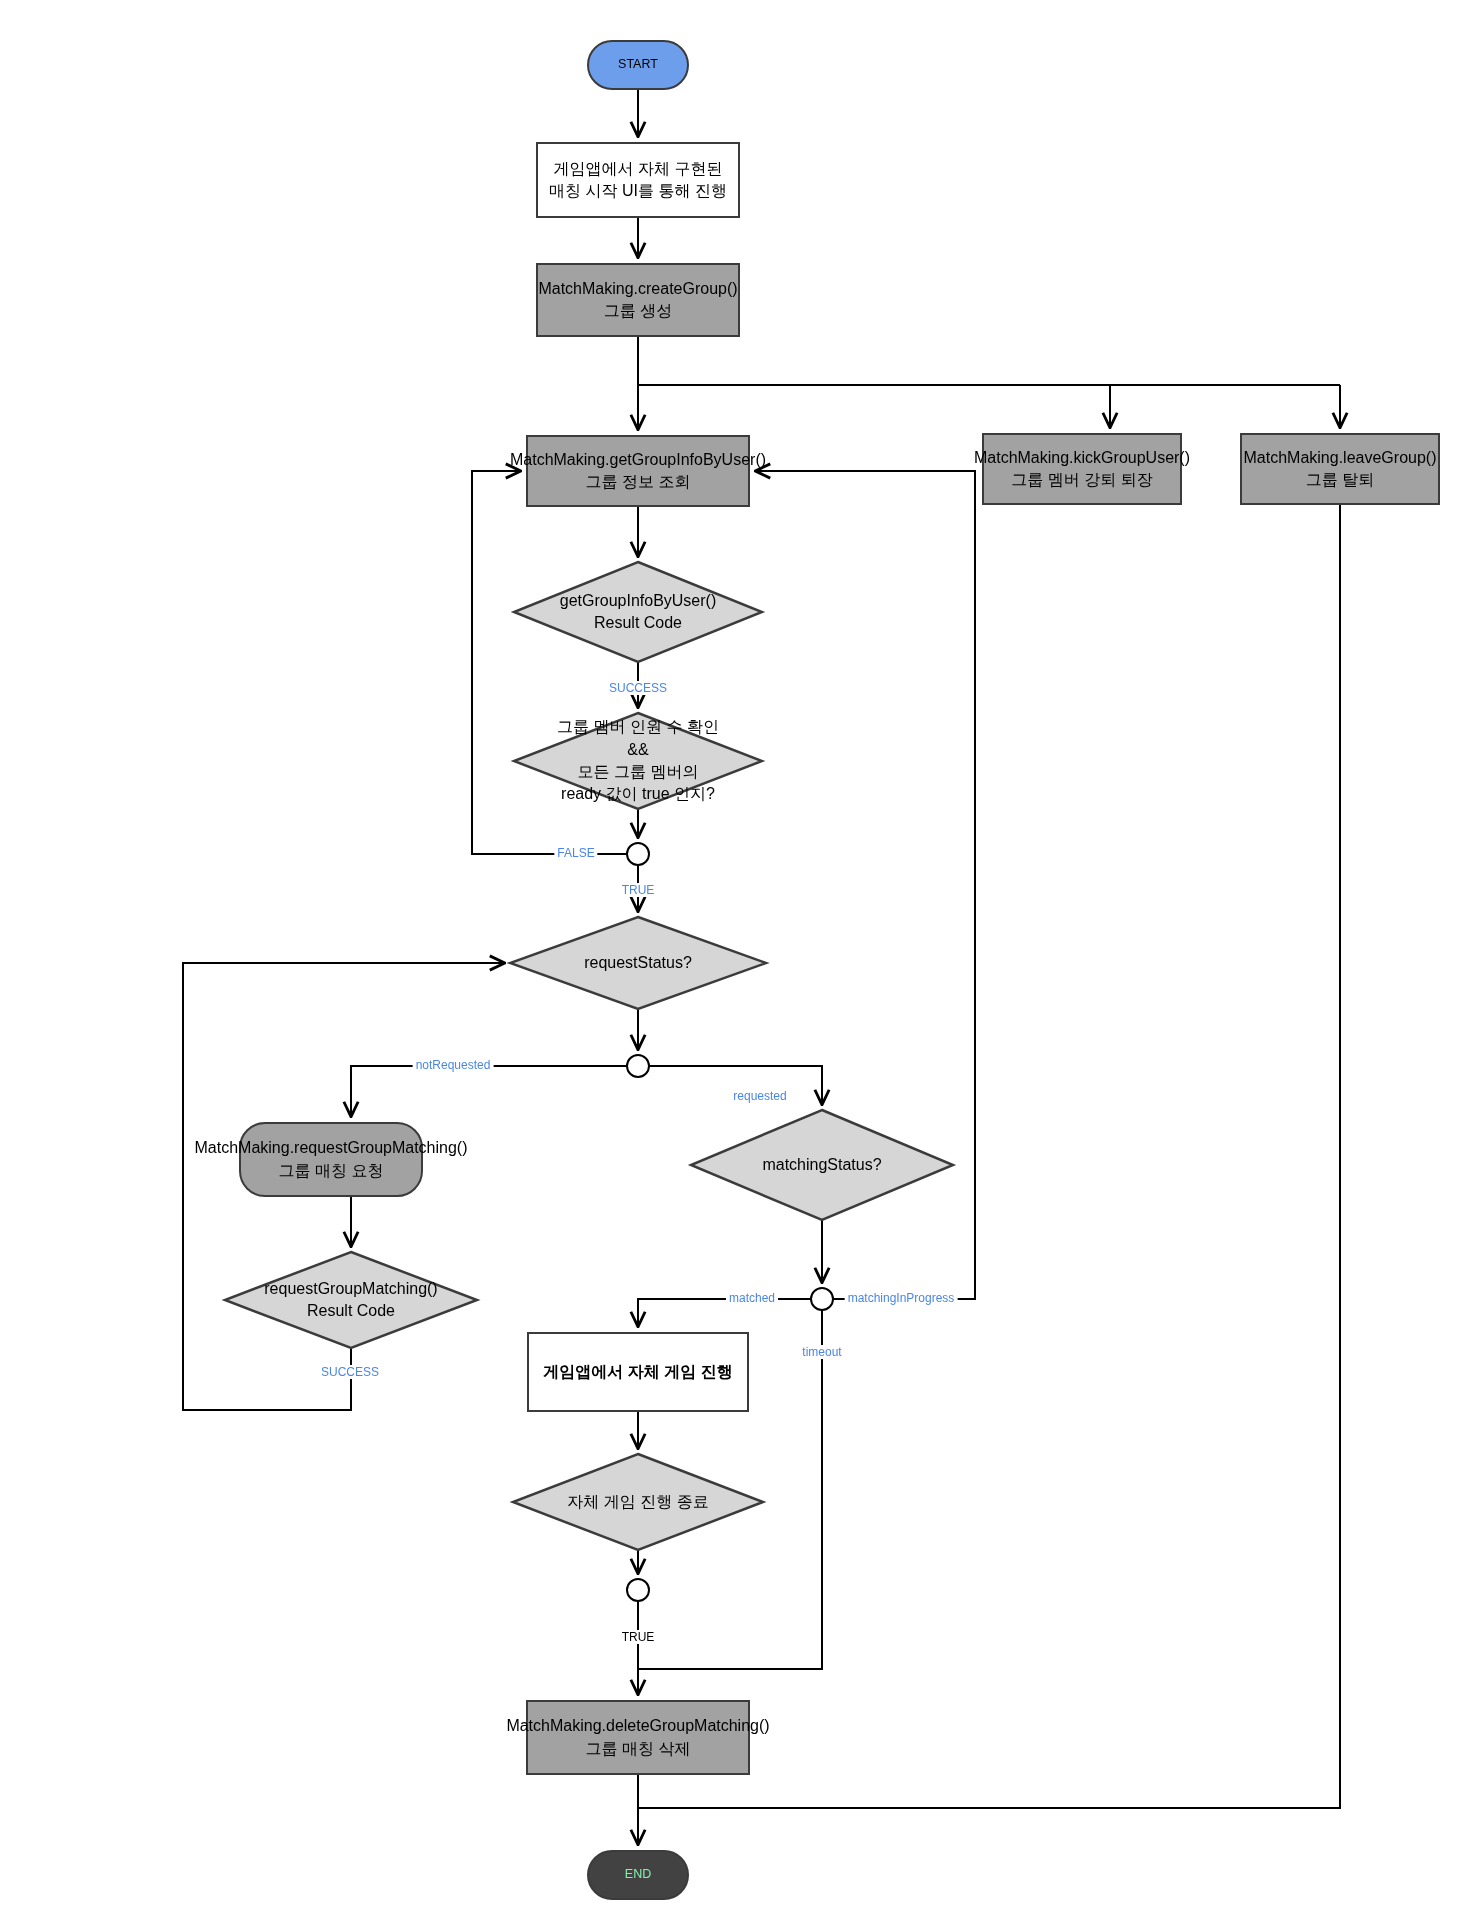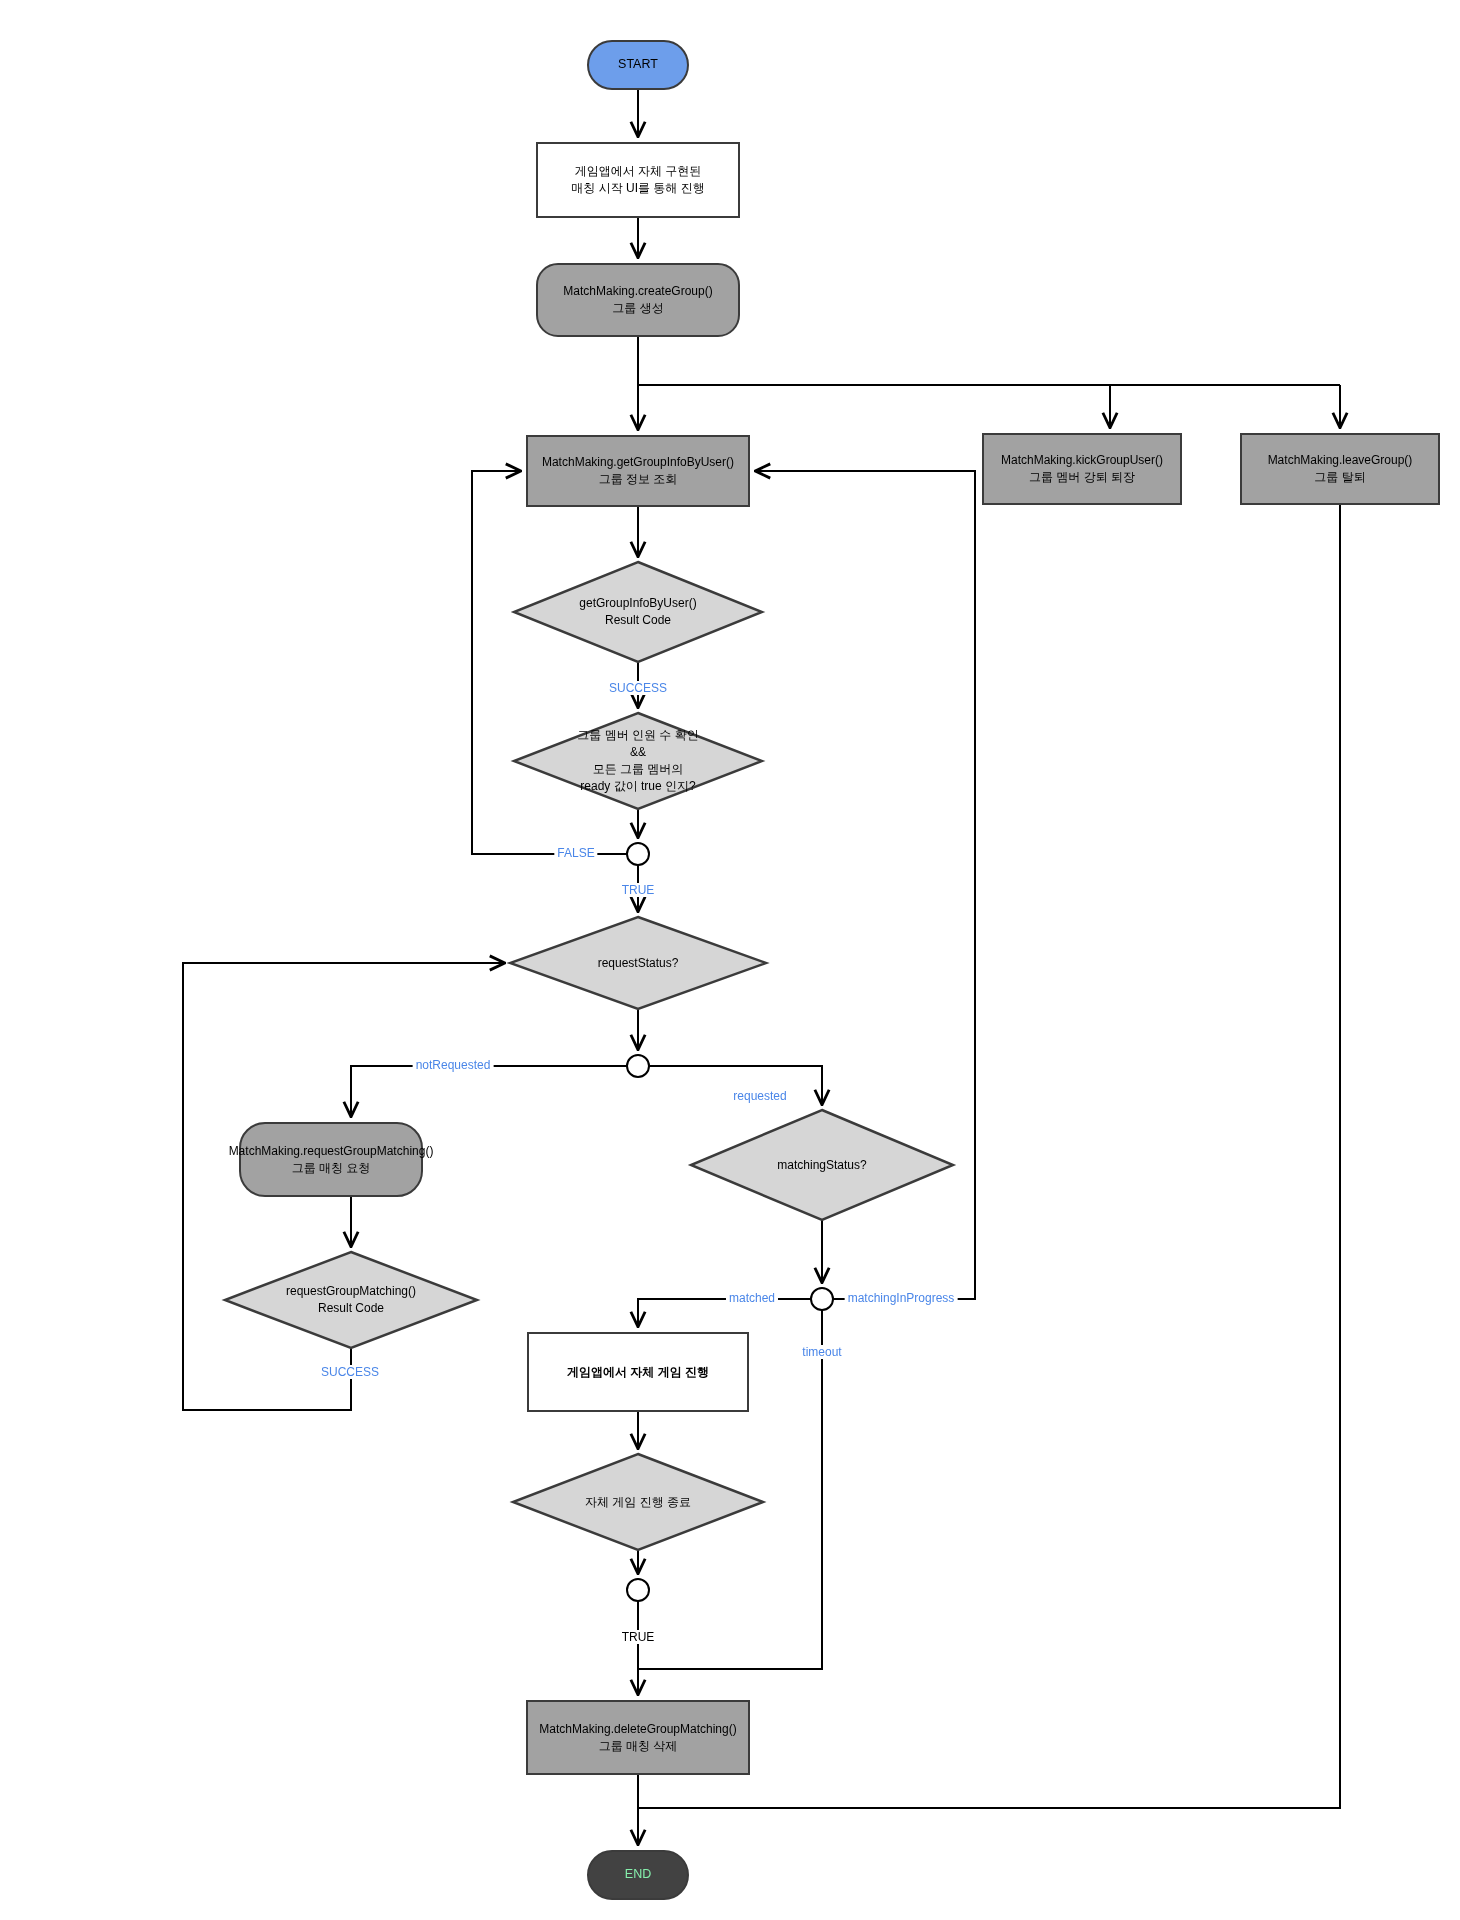--- a/index.html
+++ b/index.html
@@ -17,21 +17,21 @@
     font-family:"Liberation Sans","DejaVu Sans",sans-serif;
     overflow:hidden;
   }
   svg.wires{position:absolute;left:0;top:0;width:1460px;height:1920px;}
   .edge{fill:none;stroke:var(--edge-color);stroke-width:2;}
   .arrowhead{fill:none;stroke:var(--edge-color);stroke-width:1.8;}
   polygon.decision{fill:var(--decision-fill);stroke:var(--node-stroke);stroke-width:2.5;}
   circle.junction{fill:#ffffff;stroke:var(--edge-color);stroke-width:2;}
   .node{
     position:absolute;display:flex;align-items:center;justify-content:center;
-    text-align:center;white-space:pre-line;font-size:12px;line-height:1.4;color:#000;
+    text-align:center;white-space:pre-line;font-size:16px;line-height:1.4;color:#000;
     box-sizing:border-box;
   }
   .proc{background:var(--process-fill);border:2.5px solid var(--node-stroke);}
   .iobox{background:#ffffff;border:2.5px solid var(--node-stroke);}
   .terminal{border:2px solid var(--node-stroke);border-radius:26px;font-size:12.5px;}
   .terminal.start{background:var(--terminal-start-fill);}
   .terminal.end{background:var(--terminal-end-fill);color:#86efac;}
   .diamond-label{background:transparent;pointer-events:none;}
   .edge-label{
     position:absolute;transform:translate(-50%,-50%);background:#ffffff;
@@ -88,21 +88,21 @@
     <circle class="junction" cx="638" cy="1066" r="11"></circle>
     <circle class="junction" cx="822" cy="1299" r="11"></circle>
     <circle class="junction" cx="638" cy="1590" r="11"></circle>
   </svg>
 
   <div class="node terminal start" style="left:587px;top:40px;width:102px;height:50px;">START</div>
 
   <div class="node iobox" style="left:536px;top:142px;width:204px;height:76px;">게임앱에서 자체 구현된
 매칭 시작 UI를 통해 진행</div>
 
-  <div class="node proc" style="left:536px;top:263px;width:204px;height:74px;border-radius:22px;">MatchMaking.createGroup()
+  <div class="node proc" style="left:536px;top:263px;width:204px;height:74px;">MatchMaking.createGroup()
 그룹 생성</div>
 
   <div class="node proc" style="left:526px;top:435px;width:224px;height:72px;">MatchMaking.getGroupInfoByUser()
 그룹 정보 조회</div>
 
   <div class="node proc" style="left:982px;top:433px;width:200px;height:72px;">MatchMaking.kickGroupUser()
 그룹 멤버 강퇴 퇴장</div>
 
   <div class="node proc" style="left:1240px;top:433px;width:200px;height:72px;">MatchMaking.leaveGroup()
 그룹 탈퇴</div>

